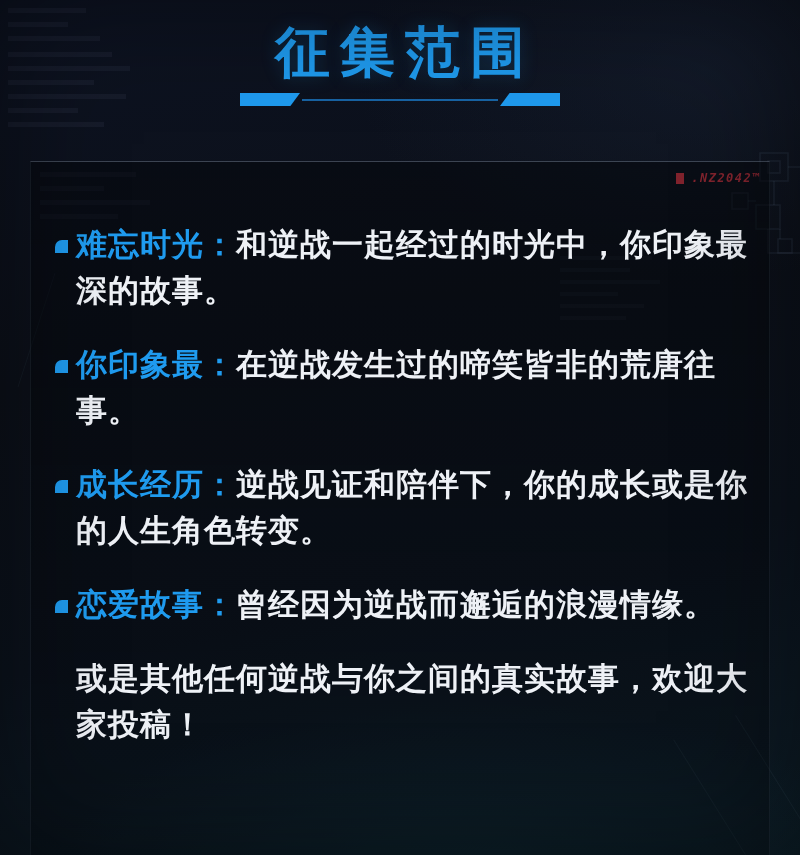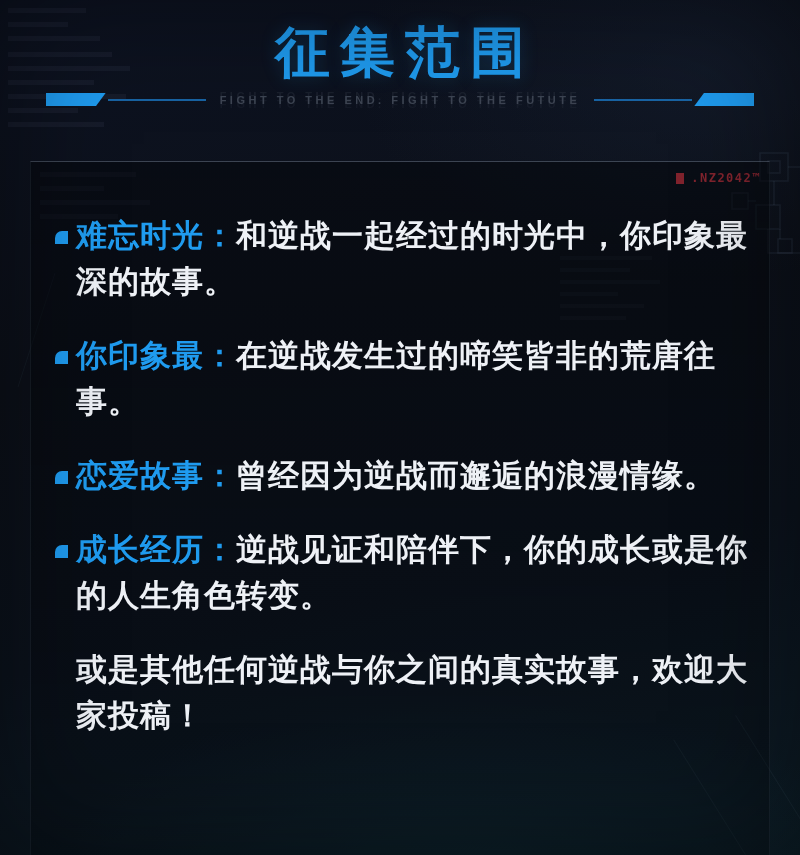--- a/index.html
+++ b/index.html
@@ -71,26 +71,26 @@
     border-top-color: rgba(175,190,215,0.30);
     border-bottom: 0;
     padding: 51px 6px 0 24px;
   }
 
   .watermark {
     position: absolute; top: 9px; right: 8px;
     display: flex; align-items: center;
     font-family: "DejaVu Sans Mono", monospace;
     font-size: 12px; font-weight: 700; letter-spacing: 1.5px;
-    color: var(--watermark, #8f2630); opacity: 0.9;
+    color: var(--watermark, #8f2630); opacity: 0.9; font-style: italic;
   }
   .wm-square { display: inline-block; width: 8px; height: 11px; margin-right: 7px; background: currentColor; }
 
   .item {
-    margin: 0 0 28px 0;
+    margin: 9px 0 28px 0;
     padding-left: 21px; text-indent: -21px;
     font-size: 31px; line-height: 46px; font-weight: 900;
     color: var(--text, #eef1f6);
     letter-spacing: 1px;
   }
   .item.no-bullet { text-indent: 0; margin-bottom: 0; }
   .bullet {
     display: inline-block; width: 13px; height: 13px;
     margin-right: 8px;
     background: var(--accent, #1f9bef);
@@ -144,21 +144,20 @@
 
   <div class="diag diag-1"></div>
   <div class="diag diag-2"></div>
   <div class="diag diag-3"></div>
 
   <header class="header">
     <h1 class="title">征集范围</h1>
     <div class="decor-row">
       <span class="para para-left"></span>
       <span class="hline"></span>
-      <span class="slogan">FIGHT TO THE END. FIGHT TO THE FUTUTE</span>
       <span class="hline"></span>
       <span class="para para-right"></span>
     </div>
   </header>
 
   <section class="panel">
 
     <div class="watermark">
       <span class="wm-square"></span>
       <span>.NZ2042™</span>
@@ -168,26 +167,26 @@
       <span class="bullet"></span><span class="label">难忘时光：</span><span class="text">和逆战一起经过的时光中，你印象最
 深的故事。</span>
     </p>
 
 
     <p class="item">
       <span class="bullet"></span><span class="label">你印象最：</span><span class="text">在逆战发生过的啼笑皆非的荒唐往事。</span>
     </p>
 
     <p class="item">
-      <span class="bullet"></span><span class="label">恋爱故事：</span><span class="text">曾经因为逆战而邂逅的浪漫情缘。</span>
+      <span class="bullet"></span><span class="label">成长经历：</span><span class="text">逆战见证和陪伴下，你的成长或是你
+的人生角色转变。</span>
     </p>
 
     <p class="item">
-      <span class="bullet"></span><span class="label">成长经历：</span><span class="text">逆战见证和陪伴下，你的成长或是你
-的人生角色转变。</span>
+      <span class="bullet"></span><span class="label">恋爱故事：</span><span class="text">曾经因为逆战而邂逅的浪漫情缘。</span>
     </p>
 
     <p class="item no-bullet">
       <span class="text">或是其他任何逆战与你之间的真实故事，欢迎大
 家投稿！</span>
     </p>
 
   </section>
 </div>
 

